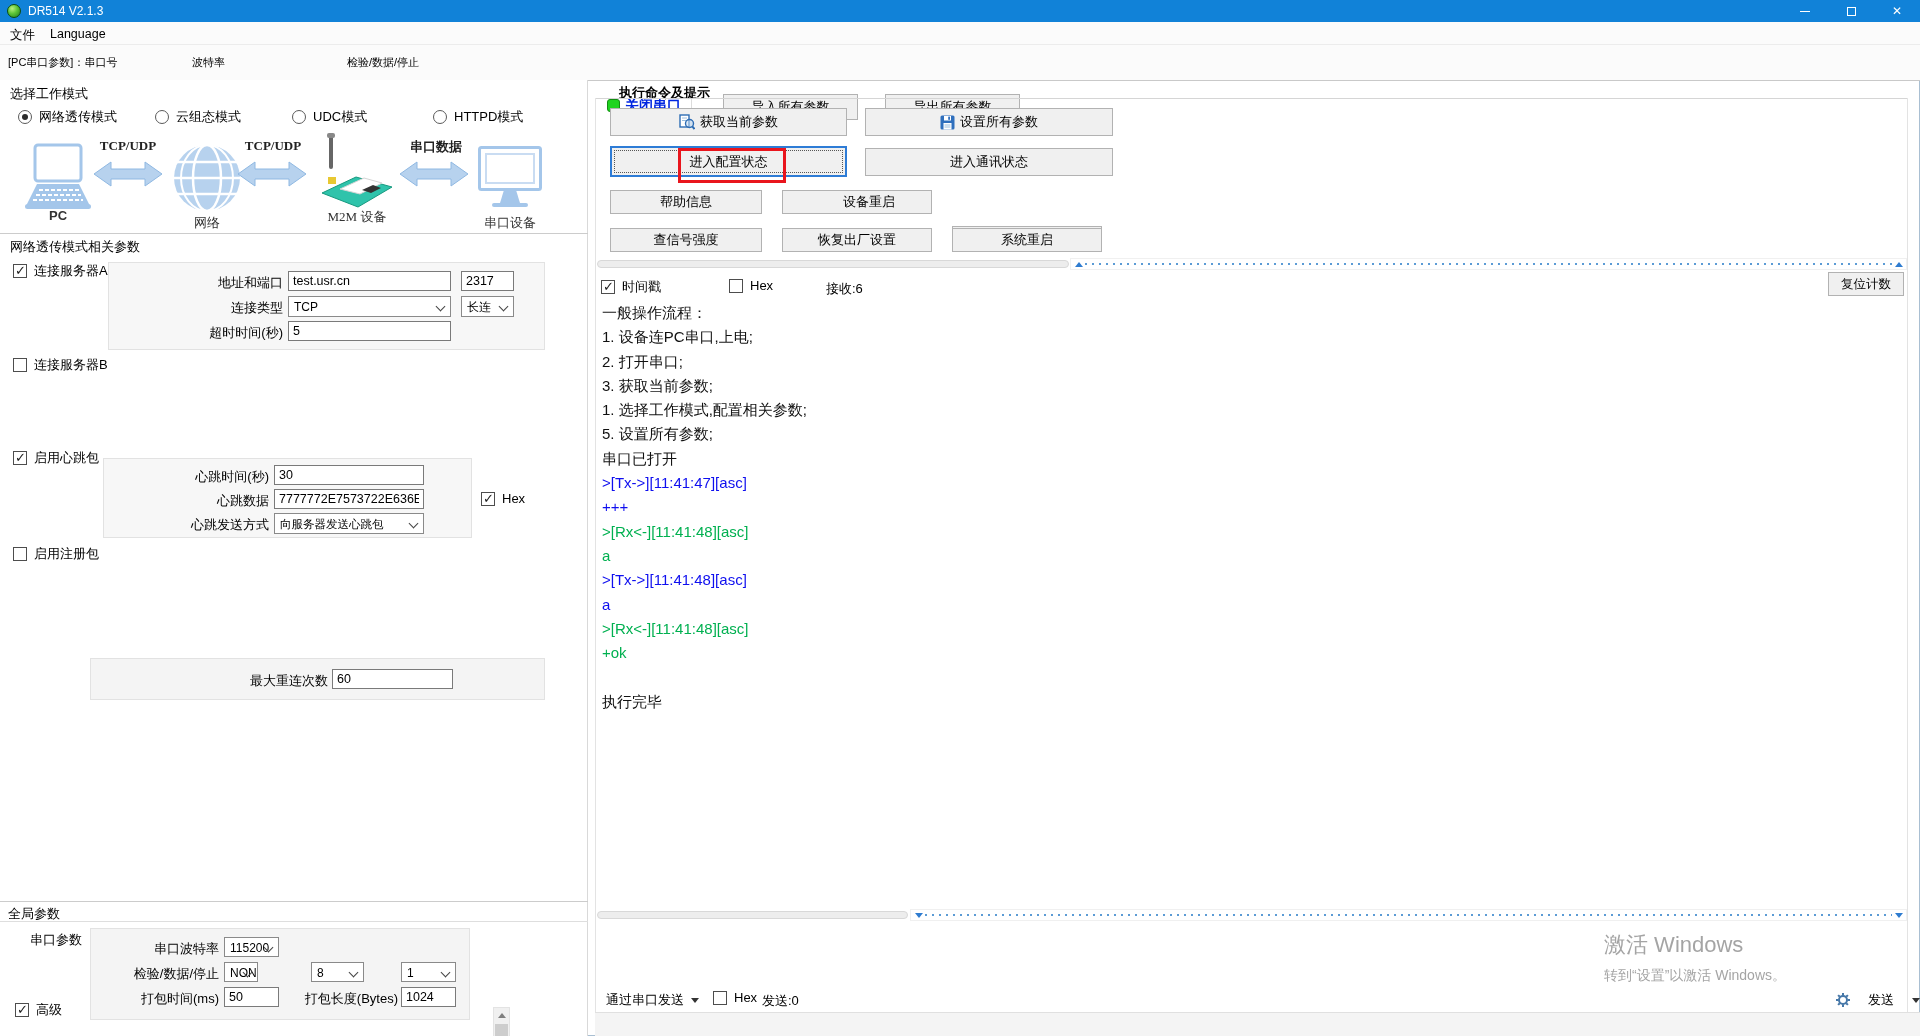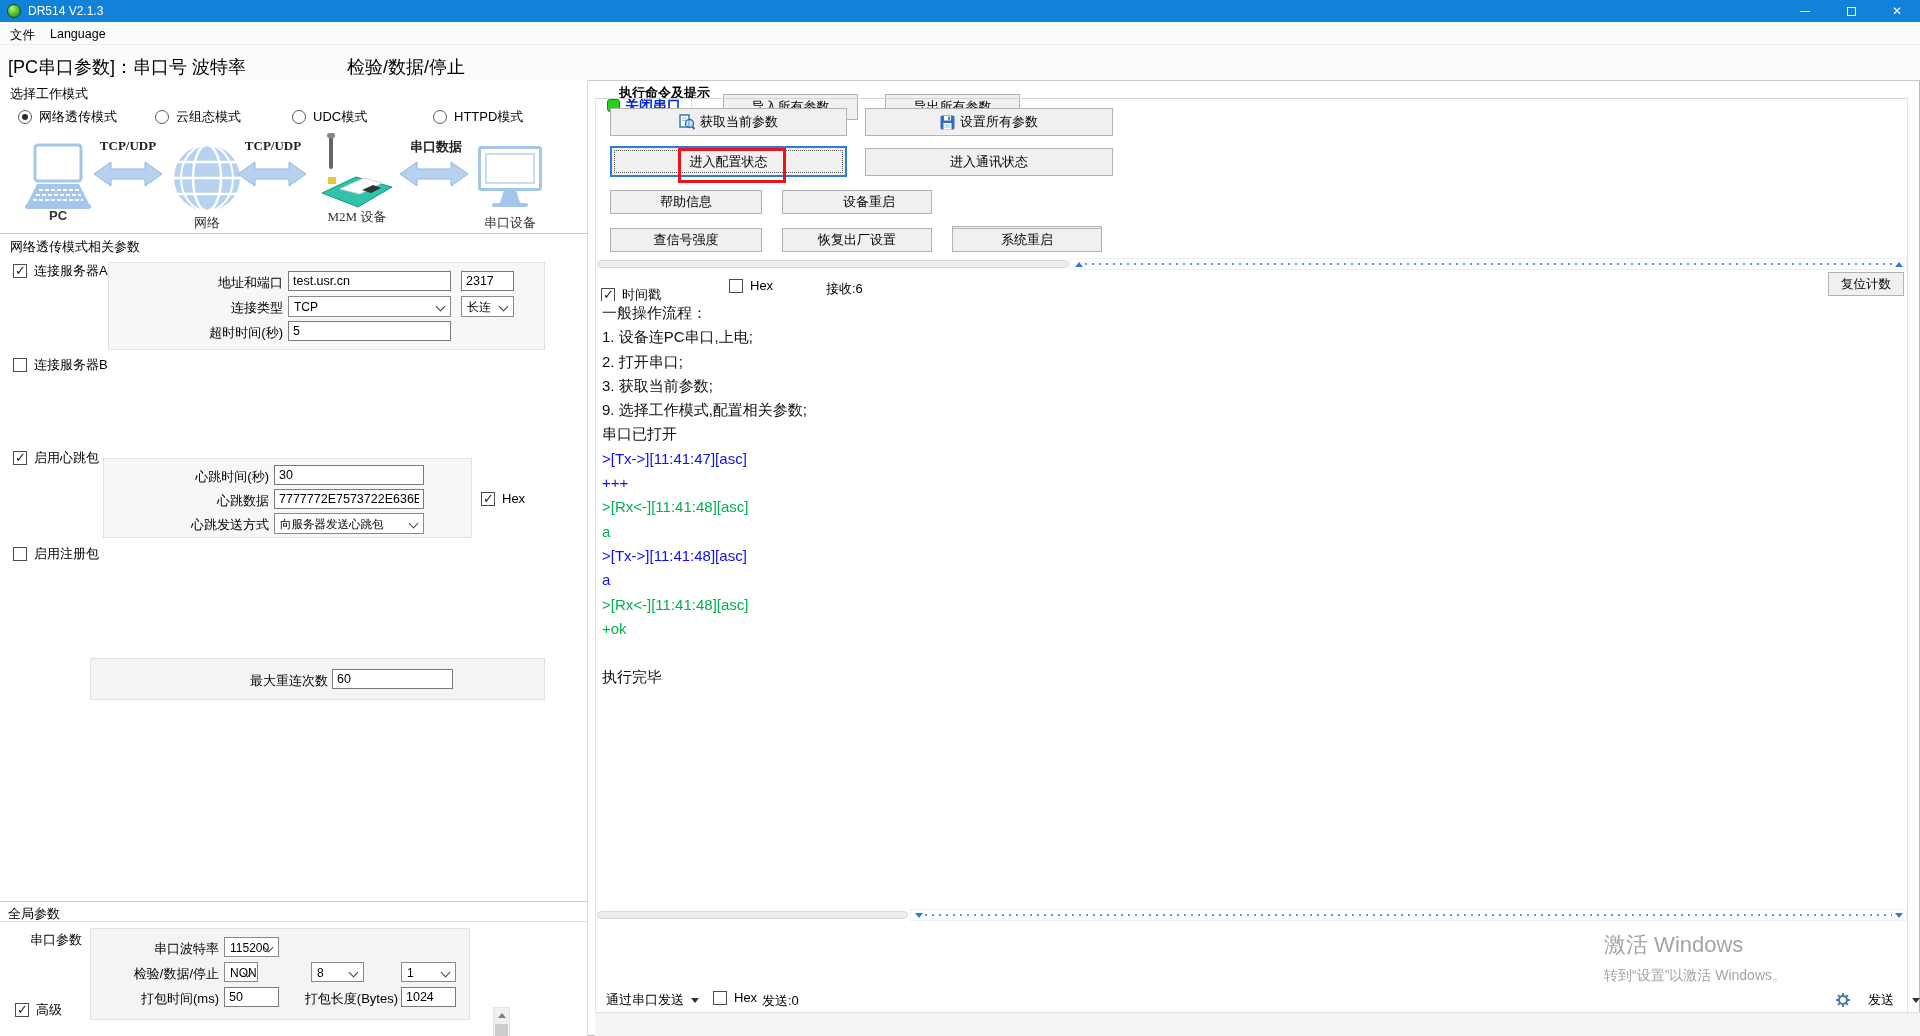--- a/index.html
+++ b/index.html
@@ -16,21 +16,21 @@
   .win-title { position:absolute; left:28px; top:4px; font-size:12px; white-space:nowrap; }
   .wbtn { position:absolute; top:0; width:46px; height:22px; display:flex; align-items:center; justify-content:center; color:#fff; cursor:pointer; }
   .glyph-min { display:block; width:10px; border-top:1px solid #fff; }
   .glyph-max { display:block; width:9px; height:9px; border:1px solid #fff; }
   .glyph-close { font-size:12px; line-height:12px; }
 
   
   .menubar { position:absolute; left:0; top:22px; width:1920px; height:23px; background:#fbfbfb; border-bottom:1px solid #ececec; font-size:12.5px; }
   .menu-item { position:absolute; top:3px; padding:2px 6px; cursor:default; }
   .toolbar { position:absolute; left:0; top:45px; width:1920px; height:35px; background:#fbfbfb; }
-  .lbl { position:absolute; font-size:18px; white-space:nowrap; color:#000; }
+  .lbl { position:absolute; font-size:11px; white-space:nowrap; color:#000; }
   .combo { position:absolute; height:22px; background:#fff; border:1px solid #8a8a8a; font-size:12px; line-height:20px;
            padding:0 17px 0 5px; overflow:hidden; white-space:nowrap; cursor:default; }
   .combo::after { content:""; position:absolute; right:6px; top:6px; width:6px; height:6px;
                   border-right:1.4px solid #444; border-bottom:1.4px solid #444; transform:rotate(45deg); }
   .inp { position:absolute; height:20px; background:#fff; border:1px solid #7a7a7a; font-size:12.5px; padding:0 4px;
          font-family:"Liberation Sans","DejaVu Sans",sans-serif; }
   .status-dot { position:absolute; left:607px; top:54px; width:13px; height:13px; background:#1fd41f; border:1px solid #128c12; border-radius:3px; }
   .close-port { position:absolute; left:625px; top:52px; font-size:14px; font-weight:bold; color:#0026e0; cursor:pointer; white-space:nowrap; }
   .vsep { position:absolute; left:691px; top:48px; width:1px; height:27px; background:#dcdcdc; }
   .btn { position:absolute; background:#f0f0f0; border:1px solid #b2b2b2; font-size:13px; color:#000;
@@ -330,37 +330,38 @@
   <div class="btn" style="left:782px; top:228px; width:150px; height:24px;">恢复出厂设置</div>
   <div class="btn" style="left:952px; top:228px; width:150px; height:24px;">系统重启</div>
 
   <div class="split-gray" style="left:597px; top:260px; width:472px; height:8px;"></div>
   <div class="split-dots" style="left:1070px; top:258px; width:837px; height:12px;">
     <span class="tri-up" style="left:4px; top:3px;"></span>
     <div class="dots-line"></div>
     <span class="tri-up" style="right:3px; top:3px;"></span>
   </div>
 
-  <div class="cbrow" style="left:601px; top:278px;margin-top:8px;">
+  <div class="cbrow" style="left:601px; top:278px;">
     <span class="cb on"></span>
     <span>时间戳</span>
   </div>
   <div class="cbrow" style="left:729px; top:278px;">
     <span class="cb"></span>
     <span>Hex</span>
   </div>
   <span class="small-txt" style="left:826px; top:280px;">接收:6</span>
   <div class="btn" style="left:1828px; top:272px; width:76px; height:24px; font-size:12.5px;">复位计数</div>
 
   <div id="log-area" class="log-area">
       <div class="log-line lg-k">一般操作流程：</div>
       <div class="log-line lg-k">1. 设备连PC串口,上电;</div>
       <div class="log-line lg-k">2. 打开串口;</div>
       <div class="log-line lg-k">3. 获取当前参数;</div>
-      <div class="log-line lg-k">9. 选择工作模式,配置相关参数;</div>
+      <div class="log-line lg-k">1. 选择工作模式,配置相关参数;</div>
+      <div class="log-line lg-k">5. 设置所有参数;</div>
       <div class="log-line lg-k">串口已打开</div>
       <div class="log-line lg-b">&gt;[Tx-&gt;][11:41:47][asc]</div>
       <div class="log-line lg-b">+++</div>
       <div class="log-line lg-g">&gt;[Rx&lt;-][11:41:48][asc]</div>
       <div class="log-line lg-g">a</div>
       <div class="log-line lg-b">&gt;[Tx-&gt;][11:41:48][asc]</div>
       <div class="log-line lg-b">a</div>
       <div class="log-line lg-g">&gt;[Rx&lt;-][11:41:48][asc]</div>
       <div class="log-line lg-g">+ok</div>
       <div class="log-line lg-k">&nbsp;</div>

